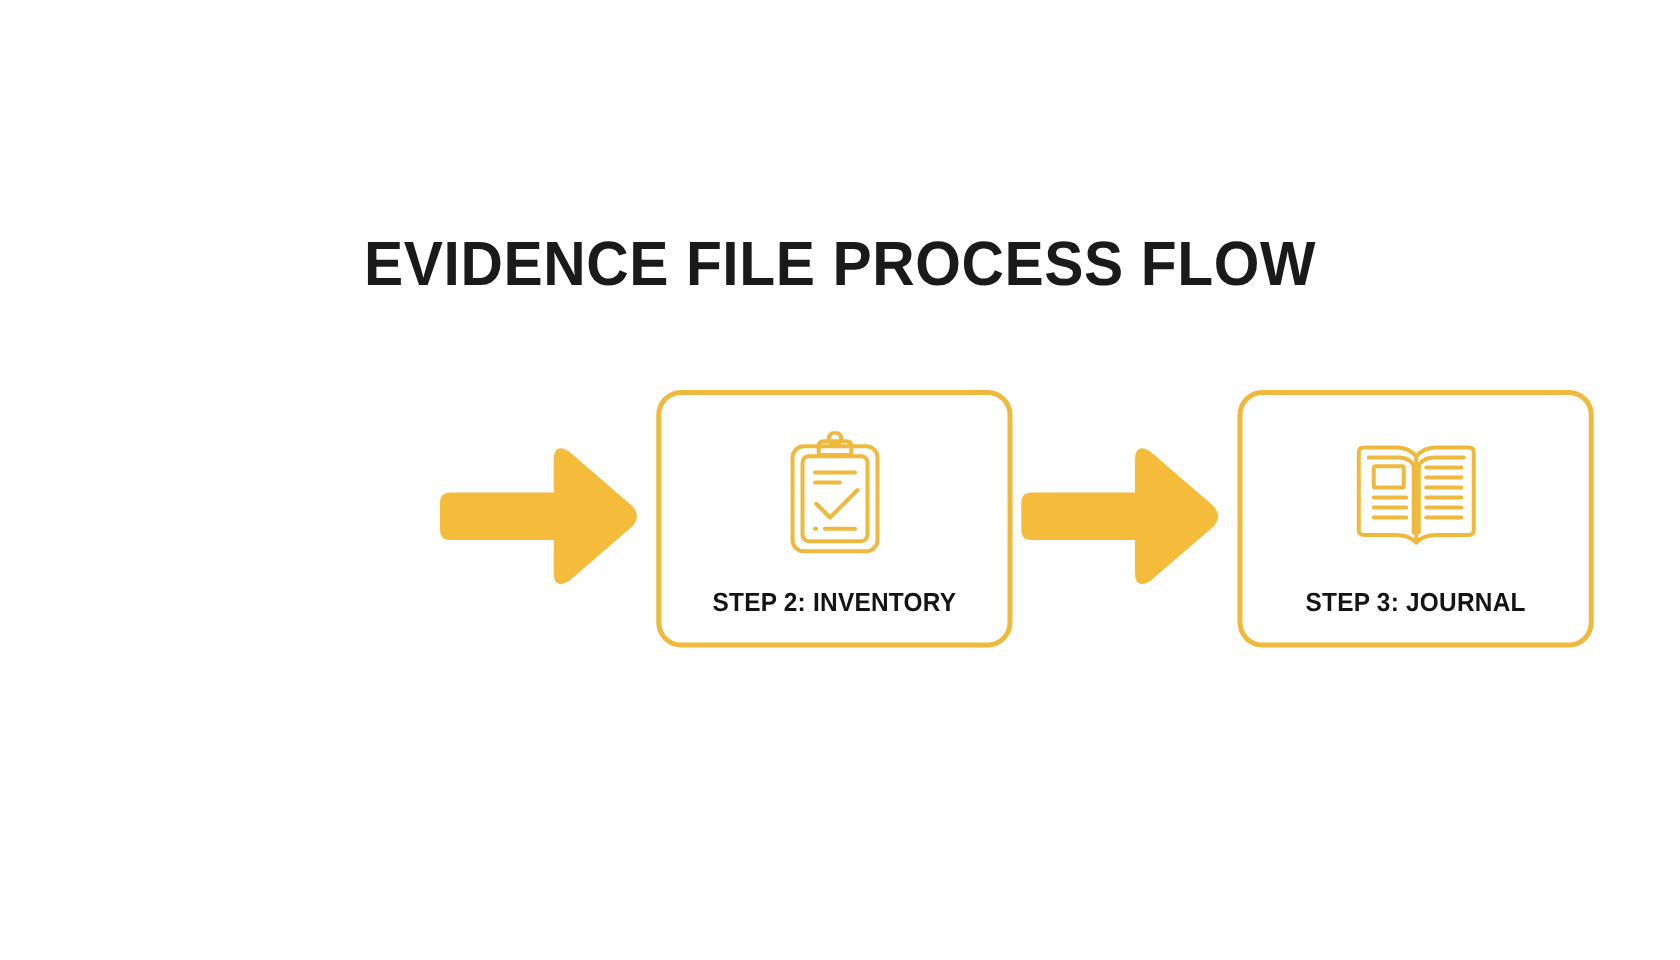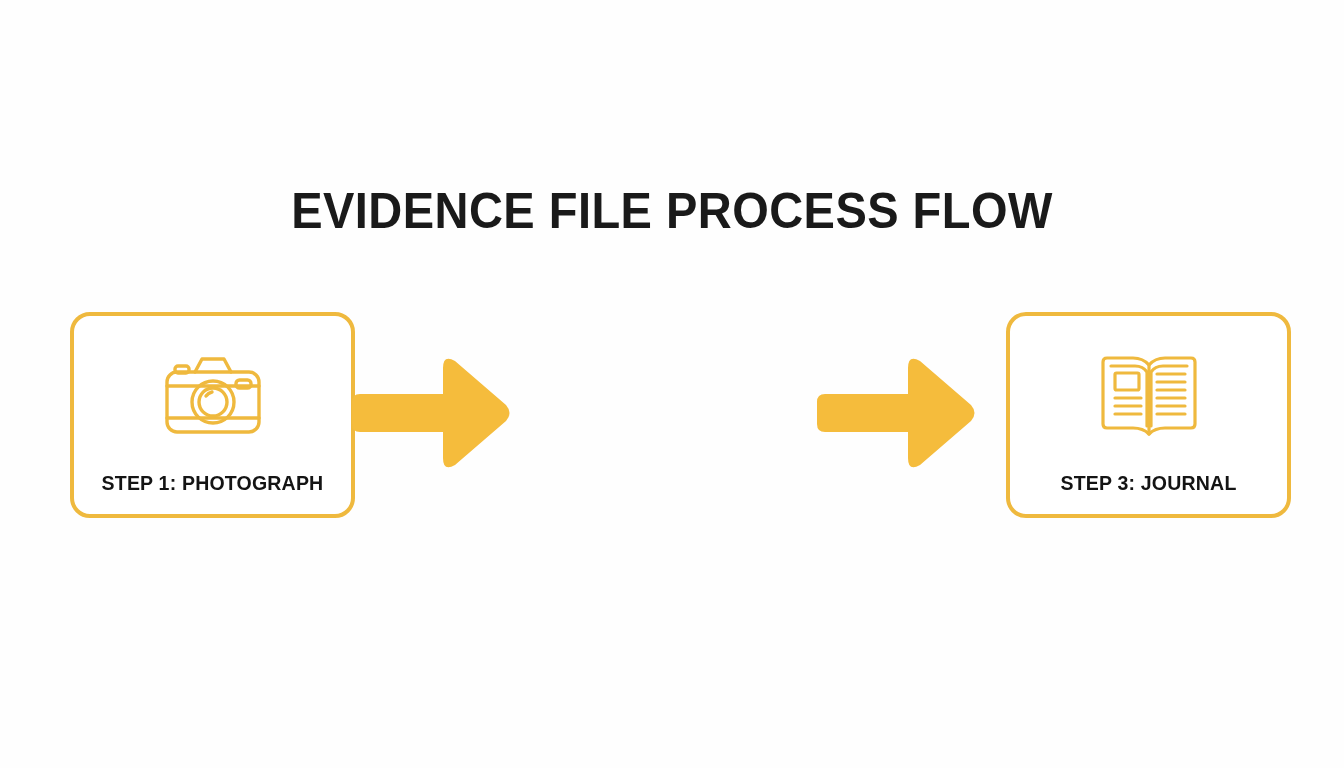--- a/index.html
+++ b/index.html
@@ -54,21 +54,21 @@
     top: 0;
     width: 285px;
     height: 206px;
     box-sizing: border-box;
     border: 4px solid #EFB93E;
     border-radius: 20px;
     background: #ffffff;
   }
   .card-1 { left: 0px; }
   .card-2 { left: 455px; }
-  .card-3 { left: 920px; margin-left: 16px; }
+  .card-3 { left: 920px; }
 
   .card-icon {
     position: absolute;
     left: 0;
     top: 26px;
     width: 100%;
     height: 106px;
     display: flex;
     align-items: center;
     justify-content: center;
@@ -102,62 +102,62 @@
 </style>
 </head>
 <body>
 
 <div class="canvas">
 
   <div class="title">EVIDENCE FILE PROCESS FLOW</div>
 
   <div class="flow">
 
-    <div class="card card-1">
-      <div class="card-icon">
-        <svg width="104" height="86" viewBox="0 0 104 86" fill="none" stroke="#EFB93E" stroke-width="3.4" stroke-linecap="round" stroke-linejoin="round">
-
-          <rect x="6" y="20" width="92" height="60" rx="10"></rect>
-
-          <path d="M34 20 L41 7 L63 7 L70 20"></path>
-
-          <rect x="14" y="14" width="14" height="7" rx="3"></rect>
-
-          <line x1="6" y1="34" x2="98" y2="34"></line>
-          <line x1="6" y1="66" x2="98" y2="66"></line>
-
-          <circle cx="52" cy="50" r="21"></circle>
-          <circle cx="52" cy="50" r="14"></circle>
-
-          <path d="M45 44 a10 10 0 0 1 6 -4"></path>
-
-          <rect x="75" y="28" width="15" height="8" rx="3.5"></rect>
-        </svg>
-      </div>
-      <div class="card-label">STEP 1: PHOTOGRAPH</div>
-    </div>
 
     <div class="arrow arrow-1">
       <svg width="163" height="122" viewBox="0 0 163 122" fill="#F5BC3C">
         <path d="M10 42
                  L93 42
                  L93 16
                  Q93 2 105 9
                  L156 53
                  Q163 61 156 69
                  L105 113
                  Q93 120 93 106
                  L93 80
                  L10 80
                  Q2 80 2 72
                  L2 50
                  Q2 42 10 42 Z"></path>
       </svg>
     </div>
 
+    <div class="card card-2">
+      <div class="card-icon">
+        <svg width="84" height="100" viewBox="0 0 84 100" fill="none" stroke="#EFB93E" stroke-width="3.2" stroke-linecap="round" stroke-linejoin="round">
+
+          <rect x="8" y="12" width="68" height="84" rx="9"></rect>
+
+          <rect x="16" y="20" width="52" height="68" rx="5"></rect>
+
+          <path d="M29 19 L29 12 Q29 8 33 8 L51 8 Q55 8 55 12 L55 19 Z"></path>
+
+          <circle cx="42" cy="6" r="5"></circle>
+
+          <line x1="26" y1="33" x2="58" y2="33"></line>
+          <line x1="26" y1="41" x2="46" y2="41"></line>
+
+          <path d="M27 58 L38 69 L60 47"></path>
+
+          <line x1="26" y1="78" x2="27" y2="78"></line>
+          <line x1="34" y1="78" x2="58" y2="78"></line>
+        </svg>
+      </div>
+      <div class="card-label">STEP 2: INVENTORY</div>
+    </div>
 
     <div class="arrow arrow-2">
       <svg width="163" height="122" viewBox="0 0 163 122" fill="#F5BC3C">
         <path d="M10 42
                  L93 42
                  L93 16
                  Q93 2 105 9
                  L156 53
                  Q163 61 156 69
                  L105 113

